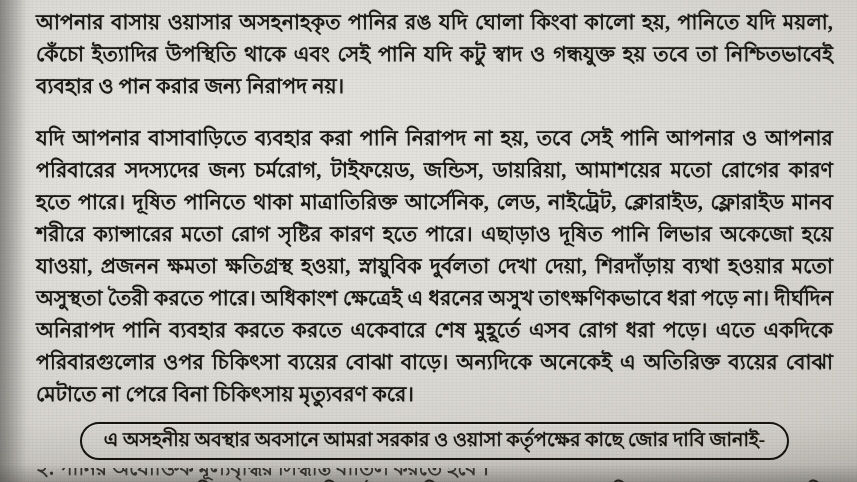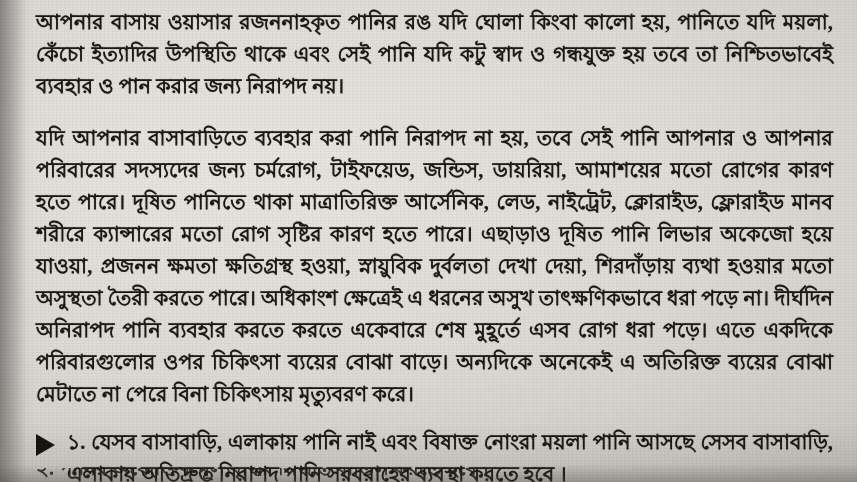--- a/index.html
+++ b/index.html
@@ -131,24 +131,29 @@
     display: block;
     margin-top: -15px;
   }
 </style>
 </head>
 <body>
 
 <div class="page">
   <div class="content">
 
-    <p class="para first">আপনার বাসায় ওয়াসার রজননাহকৃত পানির রঙ যদি ঘোলা কিংবা কালো হয়, পানিতে যদি ময়লা, কেঁচো ইত্যাদির উপস্থিতি থাকে এবং সেই পানি যদি কটু স্বাদ ও গন্ধযুক্ত হয় তবে তা নিশ্চিতভাবেই ব্যবহার ও পান করার জন্য নিরাপদ নয়।</p>
+    <p class="para first">আপনার বাসায় ওয়াসার অসহনাহকৃত পানির রঙ যদি ঘোলা কিংবা কালো হয়, পানিতে যদি ময়লা, কেঁচো ইত্যাদির উপস্থিতি থাকে এবং সেই পানি যদি কটু স্বাদ ও গন্ধযুক্ত হয় তবে তা নিশ্চিতভাবেই ব্যবহার ও পান করার জন্য নিরাপদ নয়।</p>
 
     <p class="para second">যদি আপনার বাসাবাড়িতে ব্যবহার করা পানি নিরাপদ না হয়, তবে সেই পানি আপনার ও আপনার পরিবারের সদস্যদের জন্য চর্মরোগ, টাইফয়েড, জন্ডিস, ডায়রিয়া, আমাশয়ের মতো রোগের কারণ হতে পারে। দূষিত পানিতে থাকা মাত্রাতিরিক্ত আর্সেনিক, লেড, নাইট্রেট, ক্লোরাইড, ফ্লোরাইড মানব শরীরে ক্যান্সারের মতো রোগ সৃষ্টির কারণ হতে পারে। এছাড়াও দূষিত পানি লিভার অকেজো হয়ে যাওয়া, প্রজনন ক্ষমতা ক্ষতিগ্রস্থ হওয়া, স্নায়ুবিক দুর্বলতা দেখা দেয়া, শিরদাঁড়ায় ব্যথা হওয়ার মতো অসুস্থতা তৈরী করতে পারে। অধিকাংশ ক্ষেত্রেই এ ধরনের অসুখ তাৎক্ষণিকভাবে ধরা পড়ে না। দীর্ঘদিন অনিরাপদ পানি ব্যবহার করতে করতে একেবারে শেষ মুহূর্তে এসব রোগ ধরা পড়ে। এতে একদিকে পরিবারগুলোর ওপর চিকিৎসা ব্যয়ের বোঝা বাড়ে। অন্যদিকে অনেকেই এ অতিরিক্ত ব্যয়ের বোঝা মেটাতে না পেরে বিনা চিকিৎসায় মৃত্যুবরণ করে।</p>
 
+    <div class="banner-wrap">
+      <div class="banner">
+        <span>এ অসহনীয় অবস্থার অবসানে আমরা সরকার ও ওয়াসা কর্তৃপক্ষের কাছে জোর দাবি জানাই-</span>
+      </div>
+    </div>
 
     <div class="list">
       <div class="list-item">
         <div class="bullet-arrow"></div>
         <div class="list-text">১. যেসব বাসাবাড়ি, এলাকায় পানি নাই এবং বিষাক্ত নোংরা ময়লা পানি আসছে সেসব বাসাবাড়ি, এলাকায় অতিদ্রুত নিরাপদ পানি সরবরাহের ব্যবস্থা করতে হবে ।</div>
       </div>
     </div>
 
   </div>
 

